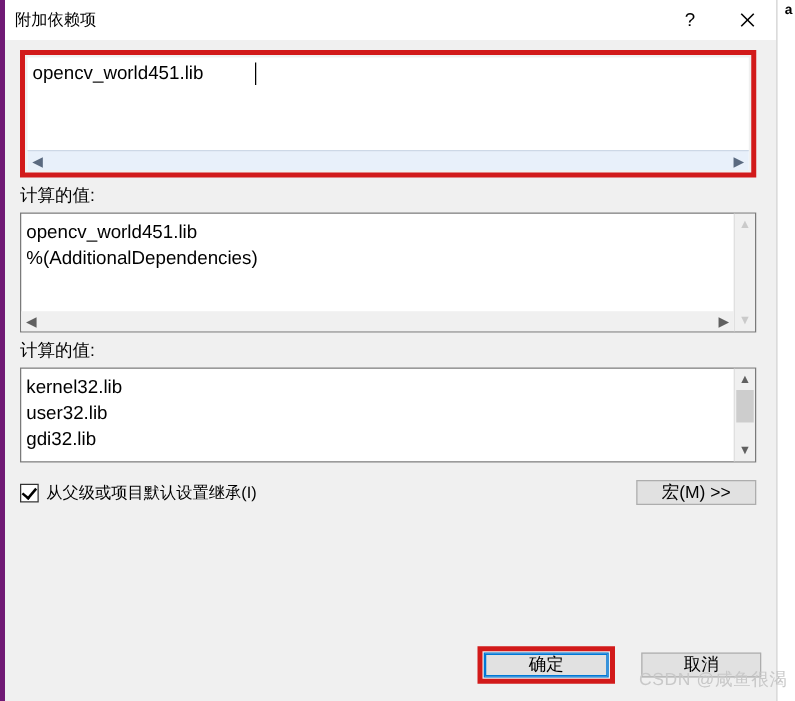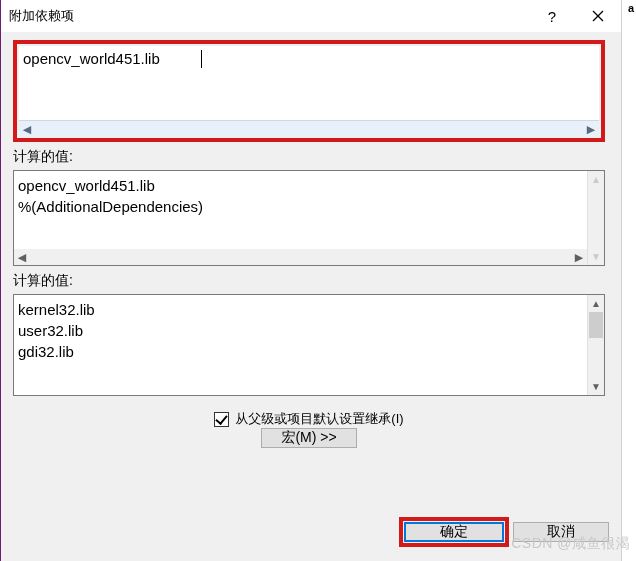--- a/index.html
+++ b/index.html
@@ -10,21 +10,21 @@
     background: #f0f0f0;
     width: 636px;
     height: 561px;
     overflow: hidden;
     position: relative;
   }
   .dialog {
     width: 621px;
     height: 561px;
     background: #f0f0f0;
-    border-left: 1px solid #701a75;
+    border-left: 4px solid #701a75;
     position: relative;
   }
   .titlebar {
     height: 32px;
     background: #ffffff;
     display: flex;
     align-items: center;
     padding-left: 8px;
   }
   .titlebar-title {
@@ -123,30 +123,29 @@
     left: 1px; right: 1px;
     background: #cdcdcd;
   }
 
   .computed-box { height: 96px; }
   .computed-box .lines { height: 62px; overflow: hidden; }
   .computed-box .hscroll-row { position: absolute; left:0; right:17px; bottom:0; background:#f0f0f0; border-top:none; }
   .computed-box .hscroll-row .ar { color:#606060; }
   .computed-box .vscroll .ar { color:#cacaca; }
 
-  .inherit-box { height: 102px; }
+  .inherit-box { height: 76px; }
   .inherit-box .lines { padding-right: 20px; }
   .inherit-box .vscroll .thumb { top: 17px; height: 26px; }
 
   .row-inherit {
     display: flex;
     align-items: center;
     justify-content: space-between;
     margin-top: 14px;
-    flex-direction: column;
   }
   .chk-wrap { display: flex; align-items: center; gap: 6px; }
   .chk {
     width: 15px; height: 15px;
     border: 1px solid #333;
     background: #fff;
     position: relative;
   }
   .chk::after {
     content: "";
@@ -169,21 +168,21 @@
     justify-content: center;
     cursor: pointer;
   }
   .btn.macro { width: 96px; }
 
   .footer {
     position: absolute;
     bottom: 14px;
     right: 12px;
     display: flex;
-    gap: 4px;
+    gap: 21px;
     align-items: center;
   }
   .ok-wrap {
     border: 4px solid #d21a1a;
     padding: 1px;
   }
   .btn.ok {
     width: 100px;
     border: 1px solid #0078d7;
     background: #e1e1e1;

